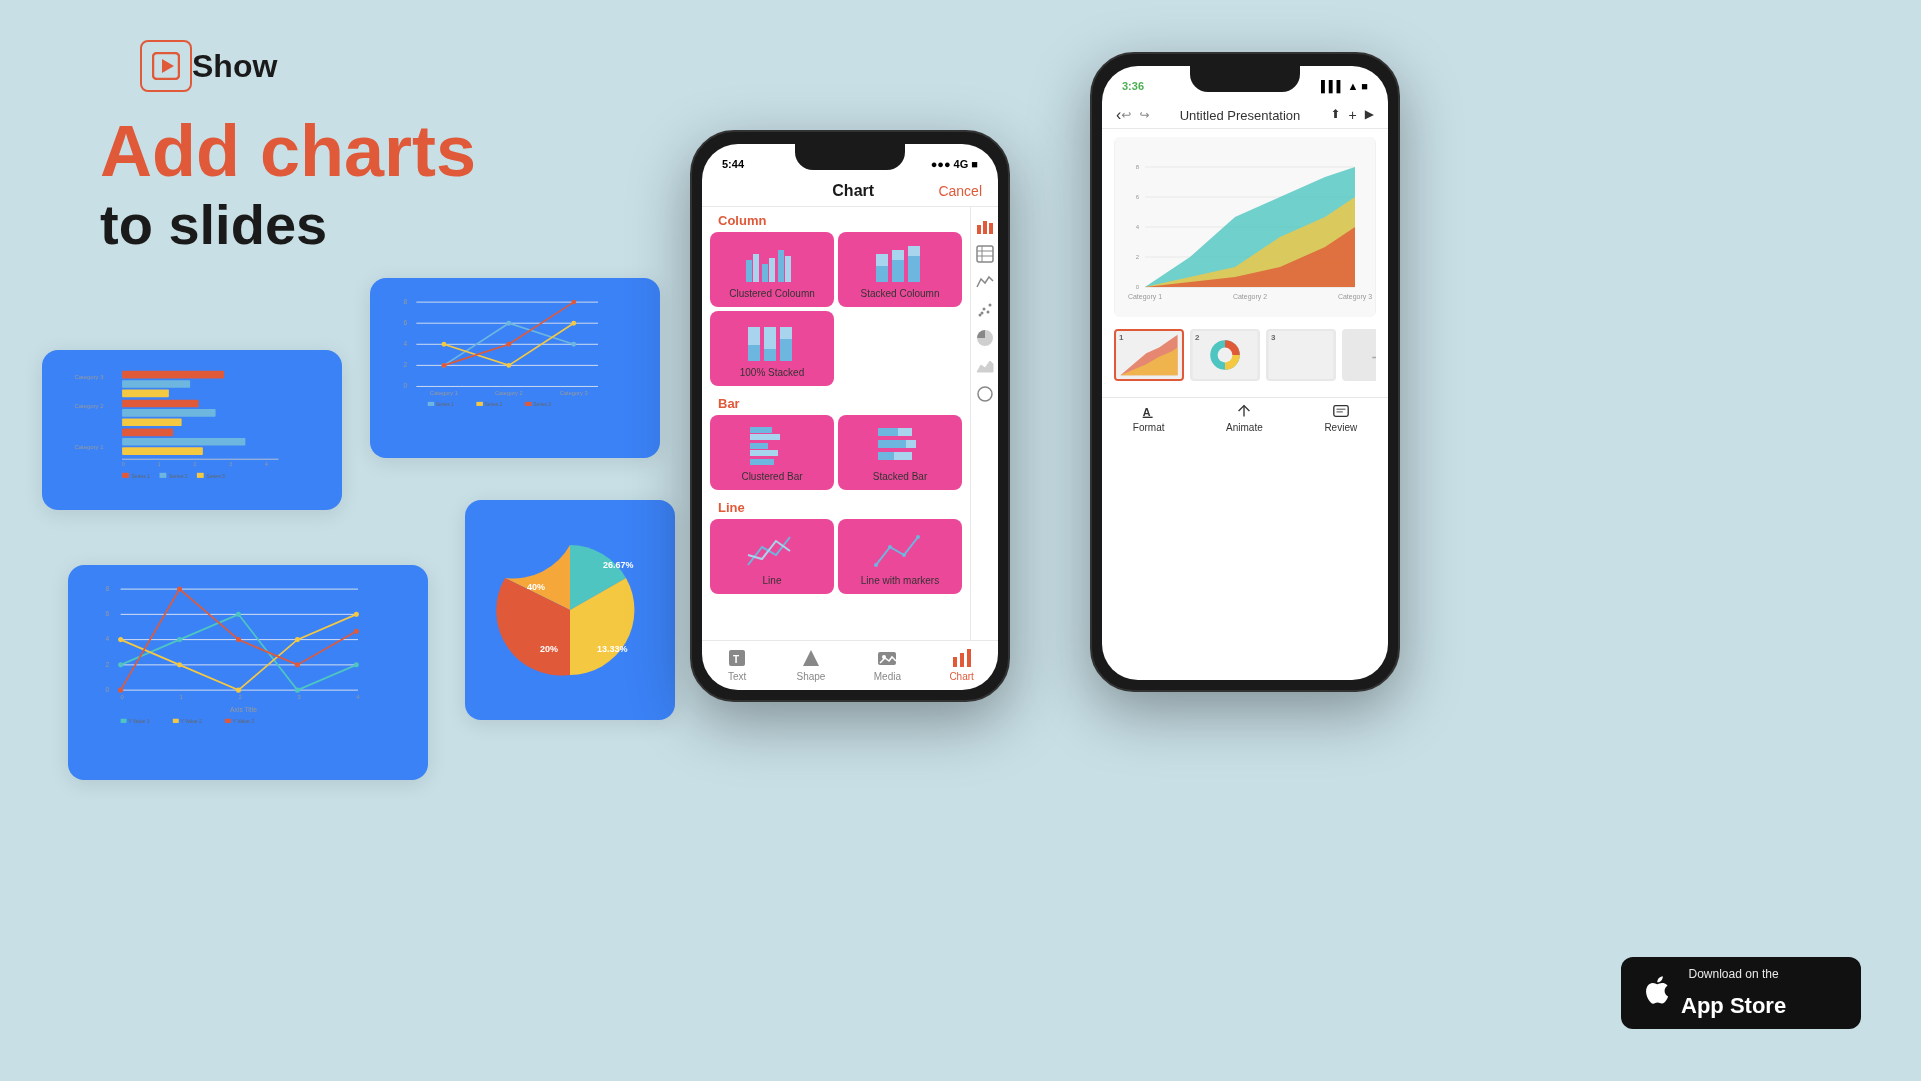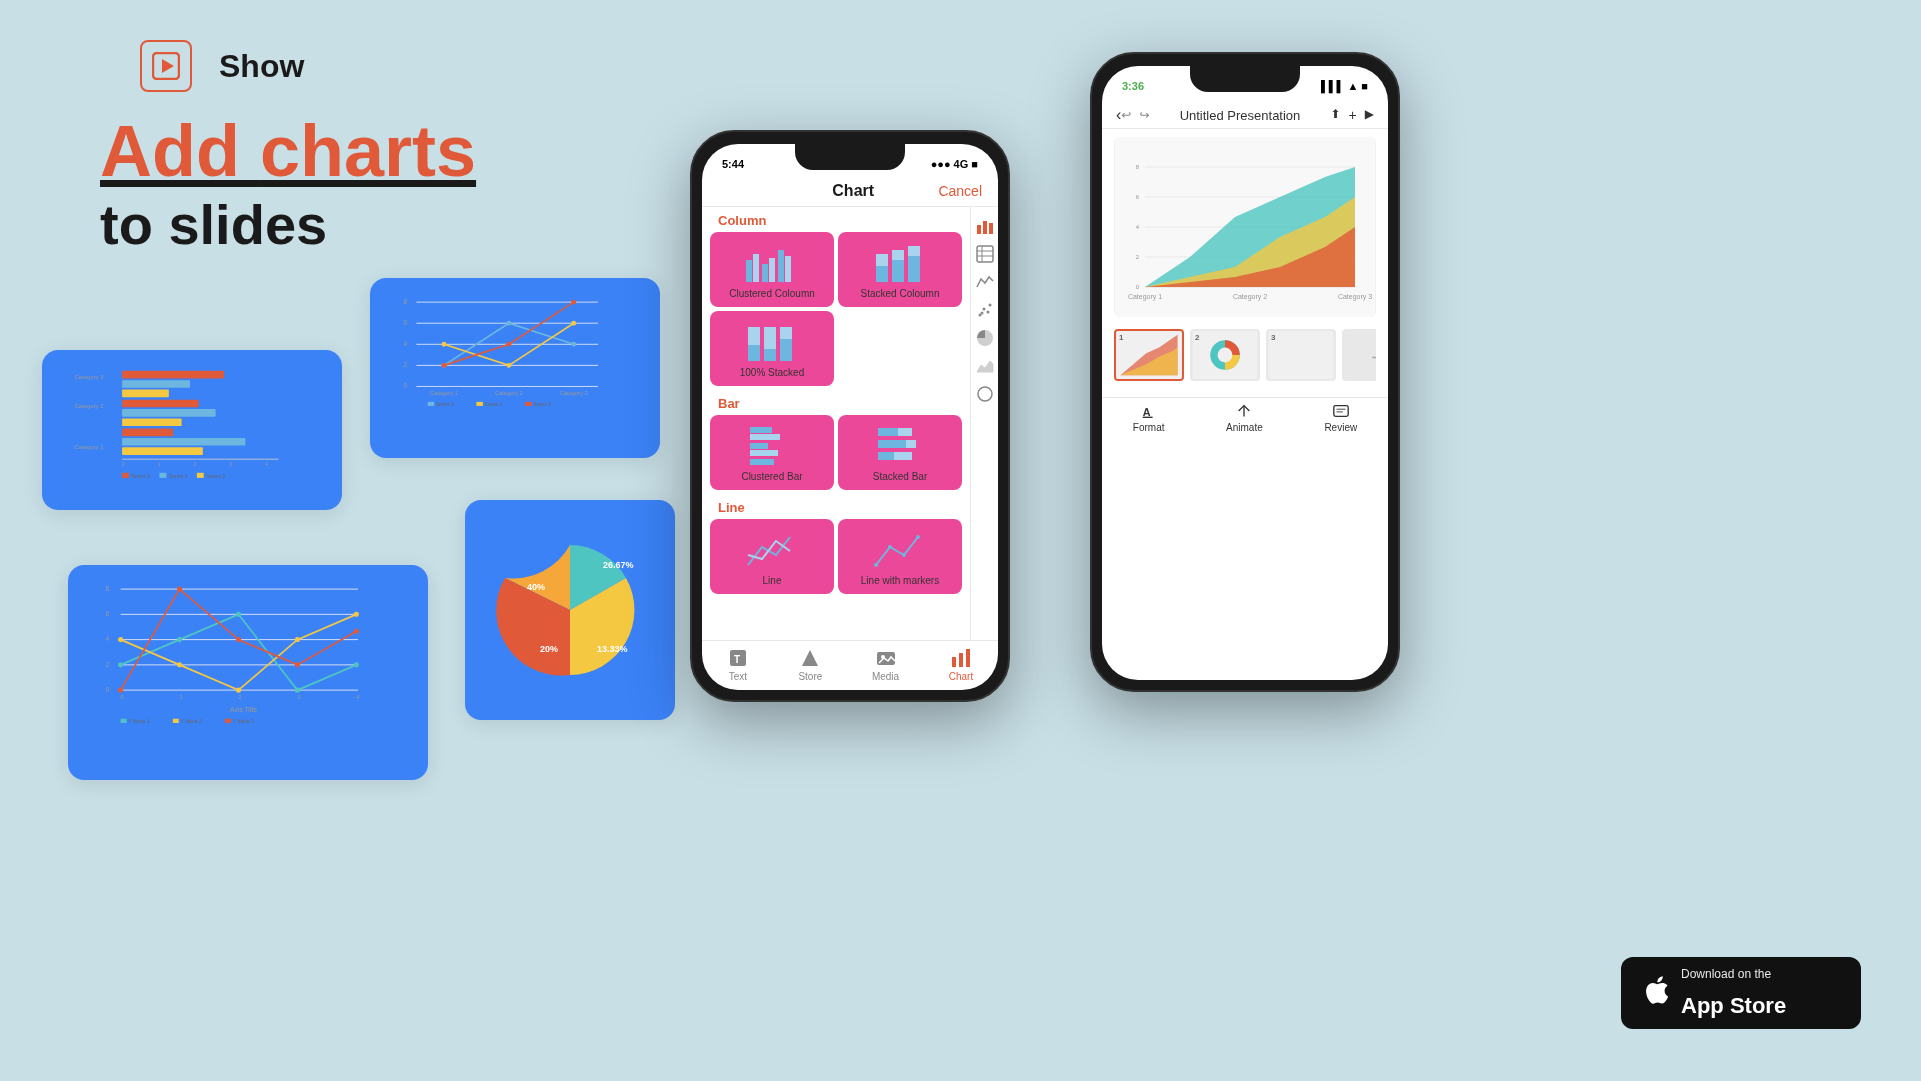--- a/index.html
+++ b/index.html
@@ -12,21 +12,21 @@
       position: relative;
     }
 
     
     .logo-area {
       position: absolute;
       top: 40px;
       left: 140px;
       display: flex;
       align-items: center;
-      gap: 27px;
+      gap: 0;
     }
     .logo-icon {
       width: 52px;
       height: 52px;
       border: 2.5px solid #e05a3a;
       border-radius: 8px;
       display: flex;
       align-items: center;
       justify-content: center;
     }
@@ -41,21 +41,20 @@
     .headline {
       position: absolute;
       top: 110px;
       left: 100px;
       line-height: 1.15;
     }
     .headline-line1 {
       font-size: 72px;
       font-weight: 900;
       color: #1a1a1a;
-      text-decoration: underline;
     }
     .headline-line1 span { color: #e05a3a; }
     .headline-line2 {
       font-size: 56px;
       font-weight: 900;
       color: #1a1a1a;
     }
 
     
     .card {
@@ -353,20 +352,21 @@
       position: absolute;
       bottom: 52px;
       right: 60px;
       background: #111;
       border-radius: 12px;
       padding: 10px 20px;
       display: flex;
       align-items: center;
       gap: 12px;
       min-width: 240px;
+      text-align: center;
     }
 
     .apple-logo {
       font-size: 30px;
       color: white;
     }
 
     .badge-text {
       display: flex;
       flex-direction: column;
@@ -713,21 +713,21 @@
             <svg viewBox="0 0 22 22" fill="none">
                 <rect x="3" y="3" width="16" height="16" rx="2" fill="#888"></rect>
                 <text x="7" y="16" font-size="10" fill="white" font-weight="bold">T</text>
               </svg>
             <span>Text</span>
           </div>
           <div class="toolbar-item">
             <svg viewBox="0 0 22 22" fill="none">
                 <path d="M11,3 L19,19 L3,19 Z" fill="#888"></path>
               </svg>
-            <span>Store</span>
+            <span>Shape</span>
           </div>
           <div class="toolbar-item">
             <svg viewBox="0 0 22 22" fill="none">
                 <rect x="2" y="5" width="18" height="13" rx="2" fill="#888"></rect>
                 <circle cx="8" cy="10" r="2" fill="white"></circle>
                 <polyline points="4,16 9,11 13,14 16,10 20,14" fill="none" stroke="white" stroke-width="1.5"></polyline>
               </svg>
             <span>Media</span>
           </div>
           <div class="toolbar-item active">

